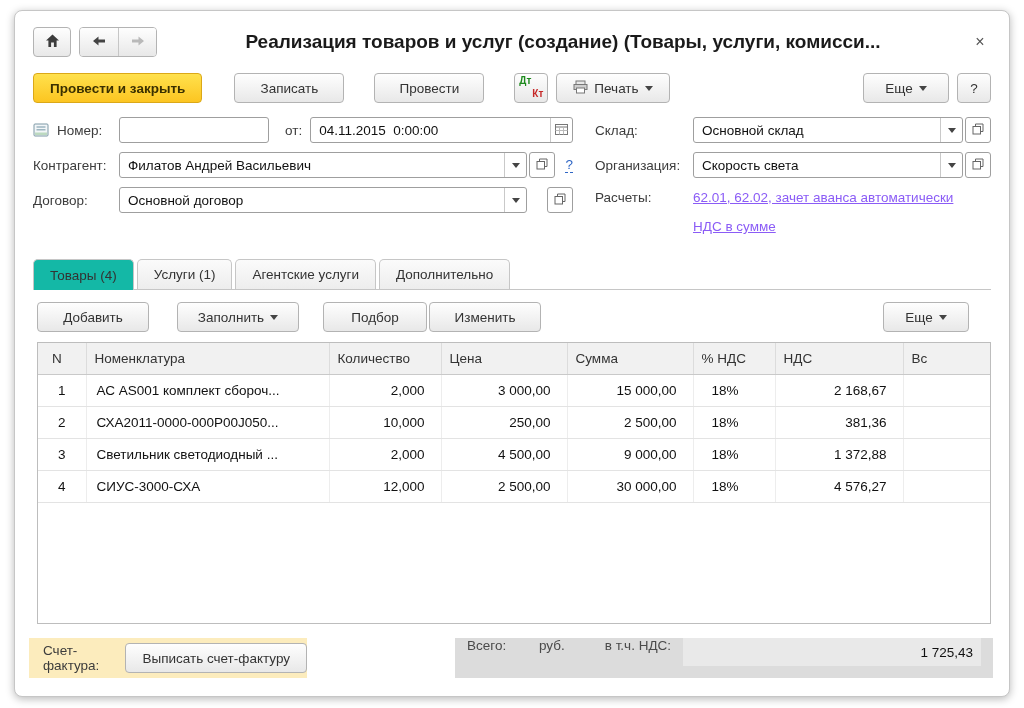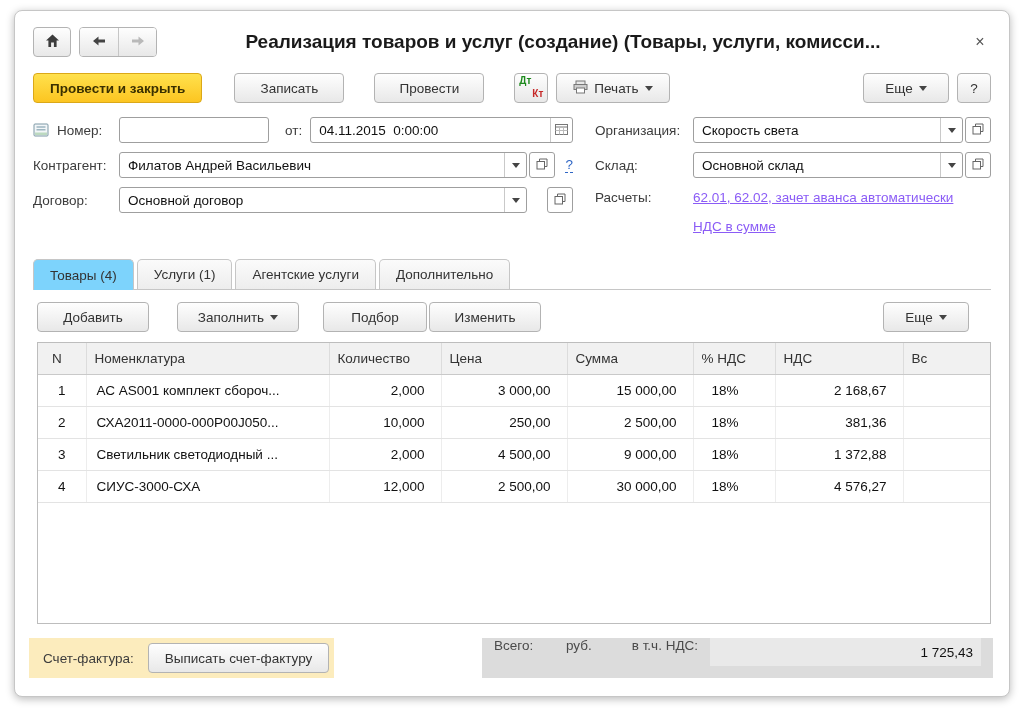--- a/index.html
+++ b/index.html
@@ -51,35 +51,35 @@
   .q-link { color:#2f66c5; font-size:13.5px; border-bottom:1px dashed #2f66c5; margin-left:10px; cursor:pointer; text-decoration:none; }
   .link { color:#8b5cf6; font-size:13.5px; text-decoration:underline; cursor:pointer; display:inline-block; }
   .links-col { display:flex; flex-direction:column; gap:14px; padding-top:3px; }
   
   .tabs { display:flex; border-bottom:1px solid #c6c6c6; margin-top:12px; padding-left:0; }
   .tab {
     height:30px; display:flex; align-items:center; padding:0 16px; font-size:13.5px; color:#333;
     background:linear-gradient(#fbfbfb,#ededed); border:1px solid #c6c6c6; border-bottom:none;
     border-radius:5px 5px 0 0; margin-right:3px; cursor:pointer;
   }
-  .tab.active { background:#7dd3fc; position:relative; margin-bottom:-1px; height:31px; }
+  .tab.active { background:#14b8a6; position:relative; margin-bottom:-1px; height:31px; }
   
   .tbl-toolbar { display:flex; align-items:center; margin:12px 0 10px 4px; }
   .tbl-toolbar .gap-lg { width:28px; } .tbl-toolbar .gap-md { width:24px; } .tbl-toolbar .gap-xs { width:2px; }
   
   .tbl-wrap { margin-left:4px; height:282px; border:1px solid #bdbdbd; overflow:hidden; background:#fff; }
   table { width:100%; border-collapse:collapse; table-layout:fixed; }
   th { background:#f1f1f1; font-weight:normal; font-size:13.5px; color:#333; text-align:left; padding:8px 8px; border-right:1px solid #dcdcdc; border-bottom:1px solid #c9c9c9; white-space:nowrap; overflow:hidden; }
   th:last-child { border-right:none; }
   td { font-size:13.5px; color:#111; padding:8px 10px; border-right:1px solid #ededed; border-bottom:1px solid #e3e3e3; white-space:nowrap; overflow:hidden; }
   td:last-child { border-right:none; }
   td.c { text-align:center; } td.r { text-align:right; padding-right:16px; } td.pct { padding-left:18px; }
   
   .footer { display:flex; align-items:stretch; margin:14px -18px 0 -4px; height:40px; }
-  .foot-left { width:305px; background:#fcecbd; display:flex; align-items:center; padding-left:14px; gap:14px; }
+  .foot-left { width:278px; background:#fcecbd; display:flex; align-items:center; padding-left:14px; gap:14px; }
   .foot-left .lbl { font-size:13.5px; }
   .foot-gap { width:148px; }
   .foot-right { flex:1; background:#dcdcdc; display:flex; align-items:flex-start; padding:0 12px 0 12px; margin-right:16px; }
   .sum-box { background:#e9e9e9; height:28px; display:flex; align-items:center; justify-content:flex-end; padding-right:8px; font-size:13.5px; color:#111; }
   .foot-right .lbl { color:#4a4a4a; }
 </style>
 </head>
 <body>
 
 <div class="page">
@@ -212,41 +212,41 @@
                   <path d="M3.5 3.5 V1 H11 V8.5 H8.5" fill="none" stroke="#666"></path>
                 </svg>
             </span>
           </button>
         </div>
       </div>
 
       <div class="form-right" style="padding-left:22px">
 
         <div class="frow">
-          <span class="lbl" style="width:98px">Организация:</span>
+          <span class="lbl" style="width:98px">Склад:</span>
           <div class="fld" style="flex:1">
-            <span class="fld-text">Скорость света</span>
+            <span class="fld-text">Основной склад</span>
             <div class="combo-arrow">
                 <span class="tri"></span>
               </div>
           </div>
           <button class="side-btn">
             <span>
               <svg width="12" height="12" viewBox="0 0 12 12">
                   <rect x="1" y="3.5" width="7.5" height="7.5" fill="none" stroke="#666"></rect>
                   <path d="M3.5 3.5 V1 H11 V8.5 H8.5" fill="none" stroke="#666"></path>
                 </svg>
             </span>
           </button>
         </div>
 
         <div class="frow">
-          <span class="lbl" style="width:98px">Склад:</span>
+          <span class="lbl" style="width:98px">Организация:</span>
           <div class="fld" style="flex:1">
-            <span class="fld-text">Основной склад</span>
+            <span class="fld-text">Скорость света</span>
             <div class="combo-arrow">
                 <span class="tri"></span>
               </div>
           </div>
           <button class="side-btn">
             <span>
               <svg width="12" height="12" viewBox="0 0 12 12">
                   <rect x="1" y="3.5" width="7.5" height="7.5" fill="none" stroke="#666"></rect>
                   <path d="M3.5 3.5 V1 H11 V8.5 H8.5" fill="none" stroke="#666"></path>
                 </svg>

